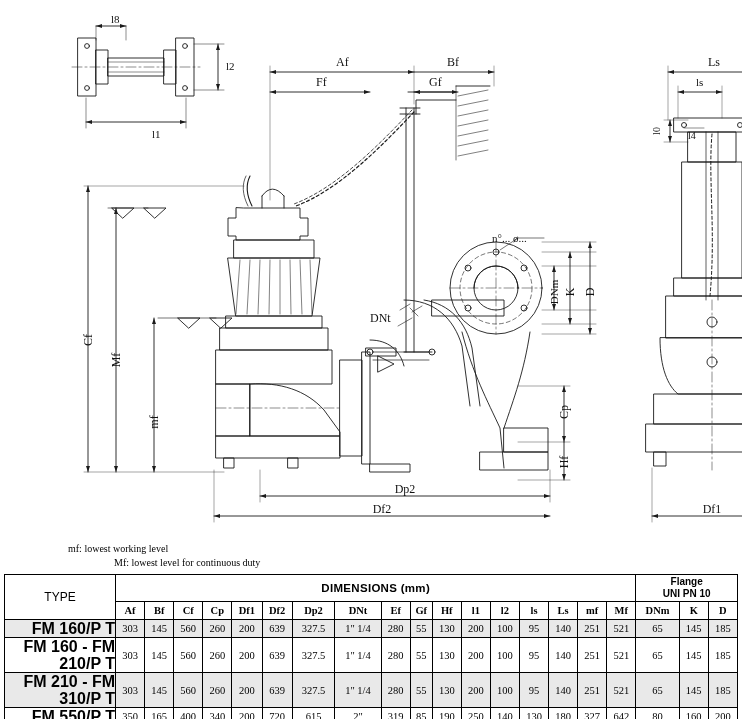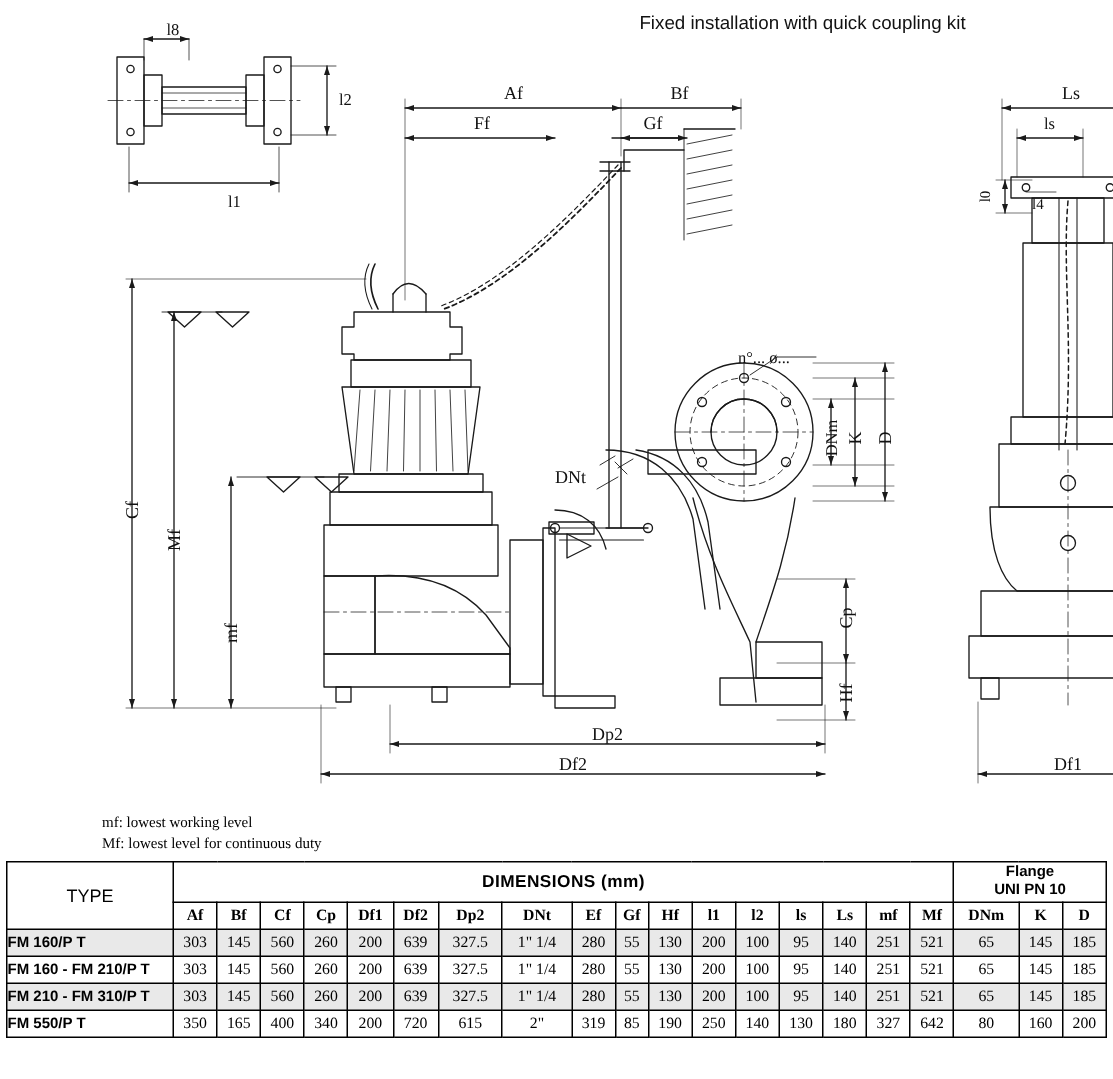--- a/index.html
+++ b/index.html
@@ -24,21 +24,21 @@
     line-height:15px;
     color:#111;
   }
   .note{
     position:absolute;
     left:68px;
     font-size:10px;
     font-family:"Liberation Serif", serif;
   }
   .note1{top:543px;}
-  .note2{top:557px;}
+  .note2{top:557px;margin-left:46px;}
 
   
   #tablewrap{
     position:absolute;left:4px;top:574px;width:734px;
   }
   table{
     border-collapse:collapse;
     width:734px;
     font-family:"Liberation Serif", serif;
     font-size:10.5px;
@@ -70,22 +70,22 @@
     width:110px;
   }
   th.sub{
     font-weight:bold;
     font-size:10.5px;
     height:17px;
   }
   td.model{
     font-family:"Liberation Sans", sans-serif;
     font-weight:bold;
-    font-size:10px;
-    text-align:left;
+    font-size:16px;
+    text-align:right;
     margin-left:29px;
   }
   tr.shade td{ background:#e9e9e9; }
   tr.shade td.model{ background:#e9e9e9; }
   .txt{font-family:"Liberation Serif",serif;}
 </style>
 </head>
 <body>
 
 <div id="drawing">
@@ -377,21 +377,20 @@
     <text x="660" y="66" font-size="12">Ls</text>
     <text x="648" y="86" font-size="11">ls</text>
     <text x="612" y="131" font-size="10" transform="rotate(-90 612 131)" text-anchor="middle">l0</text>
     <text x="640" y="139" font-size="10">l4</text>
     <text x="664" y="513" font-size="12" text-anchor="middle">Df1</text>
   </g>
 </svg>
 </div>
 
 <div class="hdr">
-  <div>Fixed installation with quick coupling kit</div>
 </div>
 
 <div class="note note1">mf: lowest working level</div>
 <div class="note note2">Mf: lowest level for continuous duty</div>
 
 <div id="tablewrap">
   <table>
     <thead>
       <tr>
         <th class="type" rowspan="2">TYPE</th>

